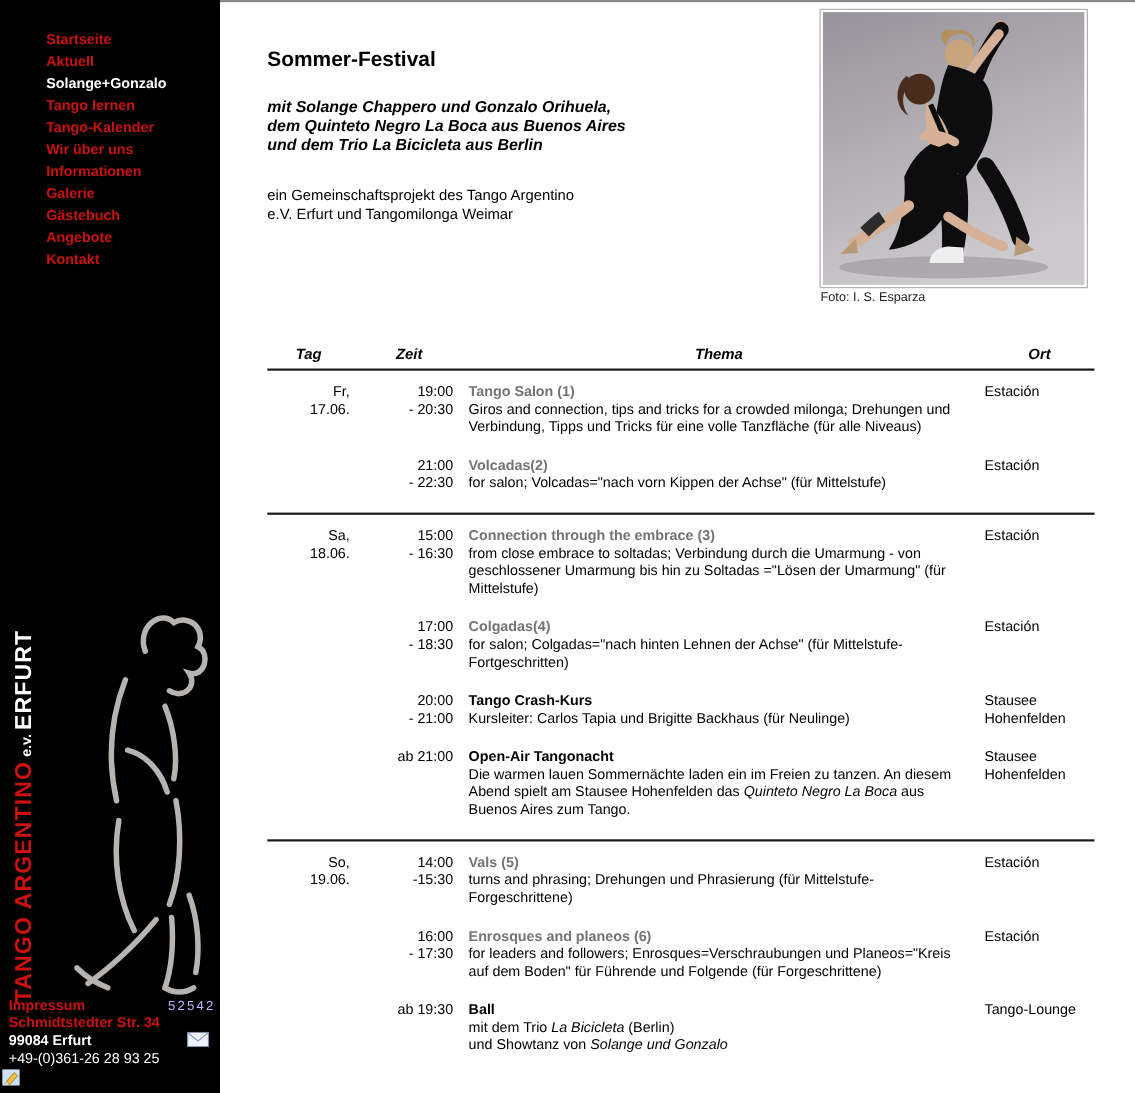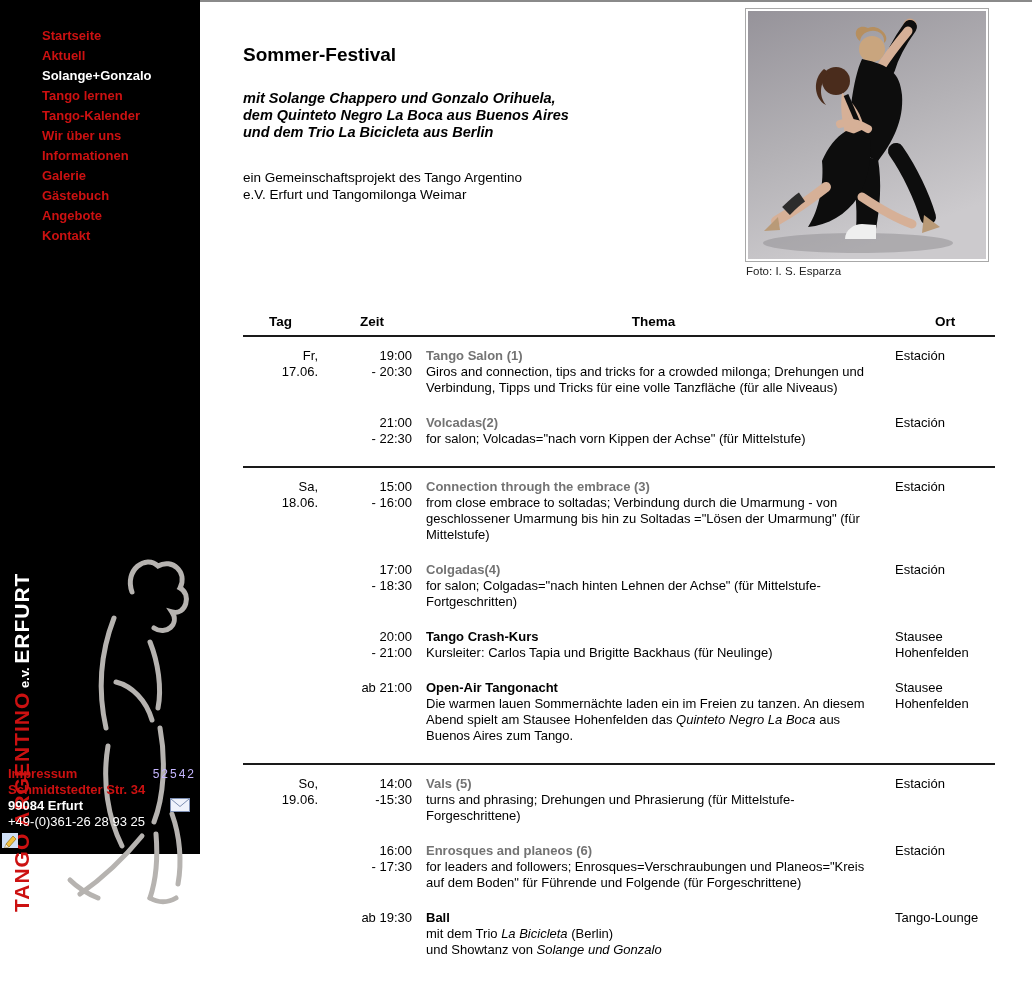--- a/index.html
+++ b/index.html
@@ -2,21 +2,21 @@
 <html><head>
 <meta charset="utf-8">
 <style>
   html,body{margin:0;padding:0;}
   body{
     width:1032px;height:994px;position:relative;background:#ffffff;
     font-family:"Liberation Sans", sans-serif;overflow:hidden;
   }
   .topline{position:absolute;top:0;left:0;width:1032px;height:2px;background:#8a8a8a;}
   
-  .sidebar{position:absolute;left:0;top:0;width:200px;height:854px;background:#000;}
+  .sidebar{position:absolute;left:0;top:0;width:200px;height:994px;background:#000;}
   .nav{padding:26px 0 0 42px;font-size:13px;font-weight:bold;line-height:20px;}
   .nav-item{color:#cc1111;cursor:pointer;white-space:nowrap;}
   .nav-item.active{color:#ffffff;}
   .logo-vertical{
     position:absolute;left:10px;top:912px;transform:rotate(-90deg);transform-origin:0 0;
     white-space:nowrap;font-size:21px;font-weight:bold;letter-spacing:1px;
   }
   .logo-red{color:#cc1111;}
   .logo-ev{color:#ffffff;font-size:13px;letter-spacing:0;}
   .logo-white{color:#ffffff;}
@@ -37,21 +37,21 @@
   .project{margin-top:28px;font-size:13.5px;font-weight:normal;line-height:17px;color:#000;}
   .photo-frame{
     position:absolute;left:502px;top:8px;width:238px;height:248px;
     border:1px solid #a8a8a8;padding:2px;background:#fff;
   }
   .photo-caption{position:absolute;left:503px;top:265px;font-size:11.5px;color:#222;}
   
   .schedule{position:absolute;left:0;top:314px;width:752px;font-size:13px;}
   .thead{
     display:grid;grid-template-columns:75px 80px 455px 1fr;column-gap:14px;
-    font-weight:bold;font-size:13.5px;padding-bottom:6px;border-bottom:2px solid #1a1a1a;
+    font-weight:bold;font-size:13.5px;padding-bottom:6px;border-bottom:2px solid #1a1a1a;font-style:italic;
   }
   .th{text-align:center;}
   .section{border-bottom:2px solid #1a1a1a;padding-top:11px;}
   .section:last-child{border-bottom:none;}
   .row{
     display:grid;grid-template-columns:75px 80px 455px 1fr;column-gap:14px;
     margin-bottom:19px;line-height:16px;color:#000;
   }
   .c-day{text-align:right;}
   .c-time{text-align:right;white-space:nowrap;}
@@ -214,21 +214,21 @@
           </div>
         </div>
         <div class="section">
           <div class="row">
             <div class="c-day">
               <div>Sa,</div>
               <div>18.06.</div>
             </div>
             <div class="c-time">
               <div>15:00</div>
-              <div>- 16:00</div>
+              <div>- 16:30</div>
             </div>
             <div class="c-thema">
               <div class="t-title red">Connection through the embrace (3)</div>
               <div class="t-desc"><span>from close embrace to soltadas; Verbindung durch die Umarmung - von geschlossener Umarmung bis hin zu Soltadas ="Lösen der Umarmung" (für Mittelstufe)</span></div>
             </div>
             <div class="c-ort">
               <div>Estación</div>
             </div>
           </div>
           <div class="row">

